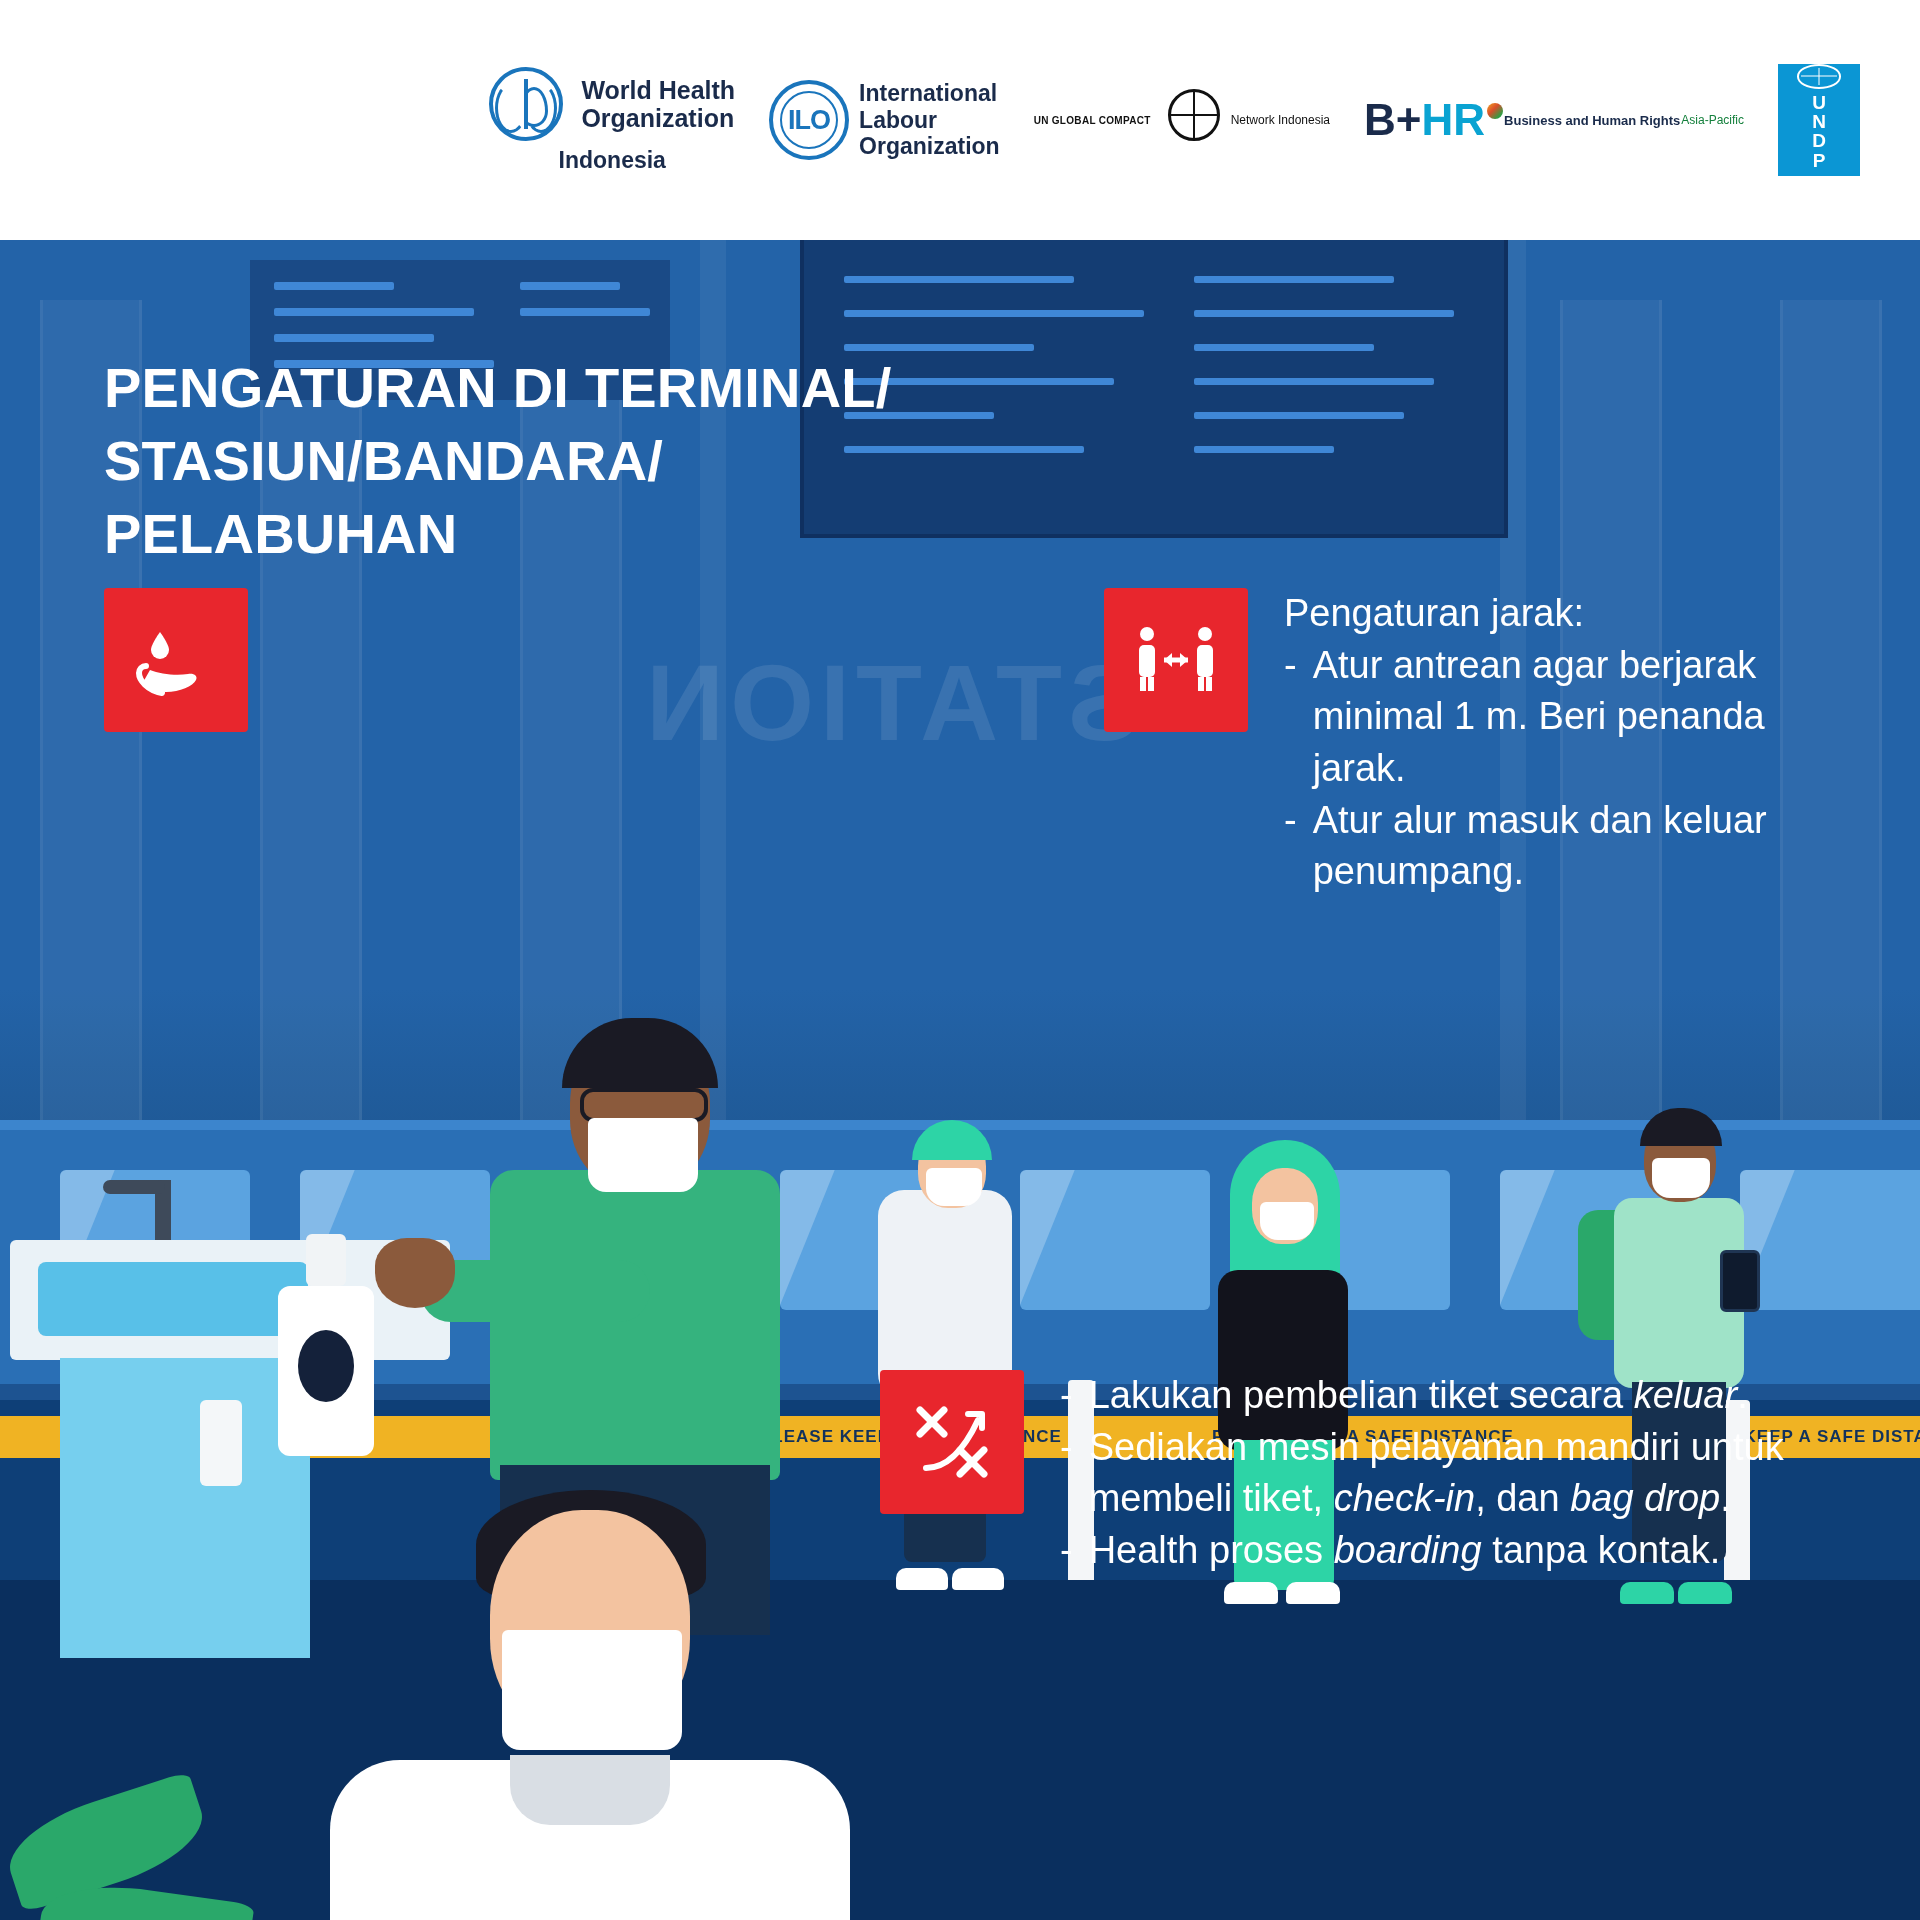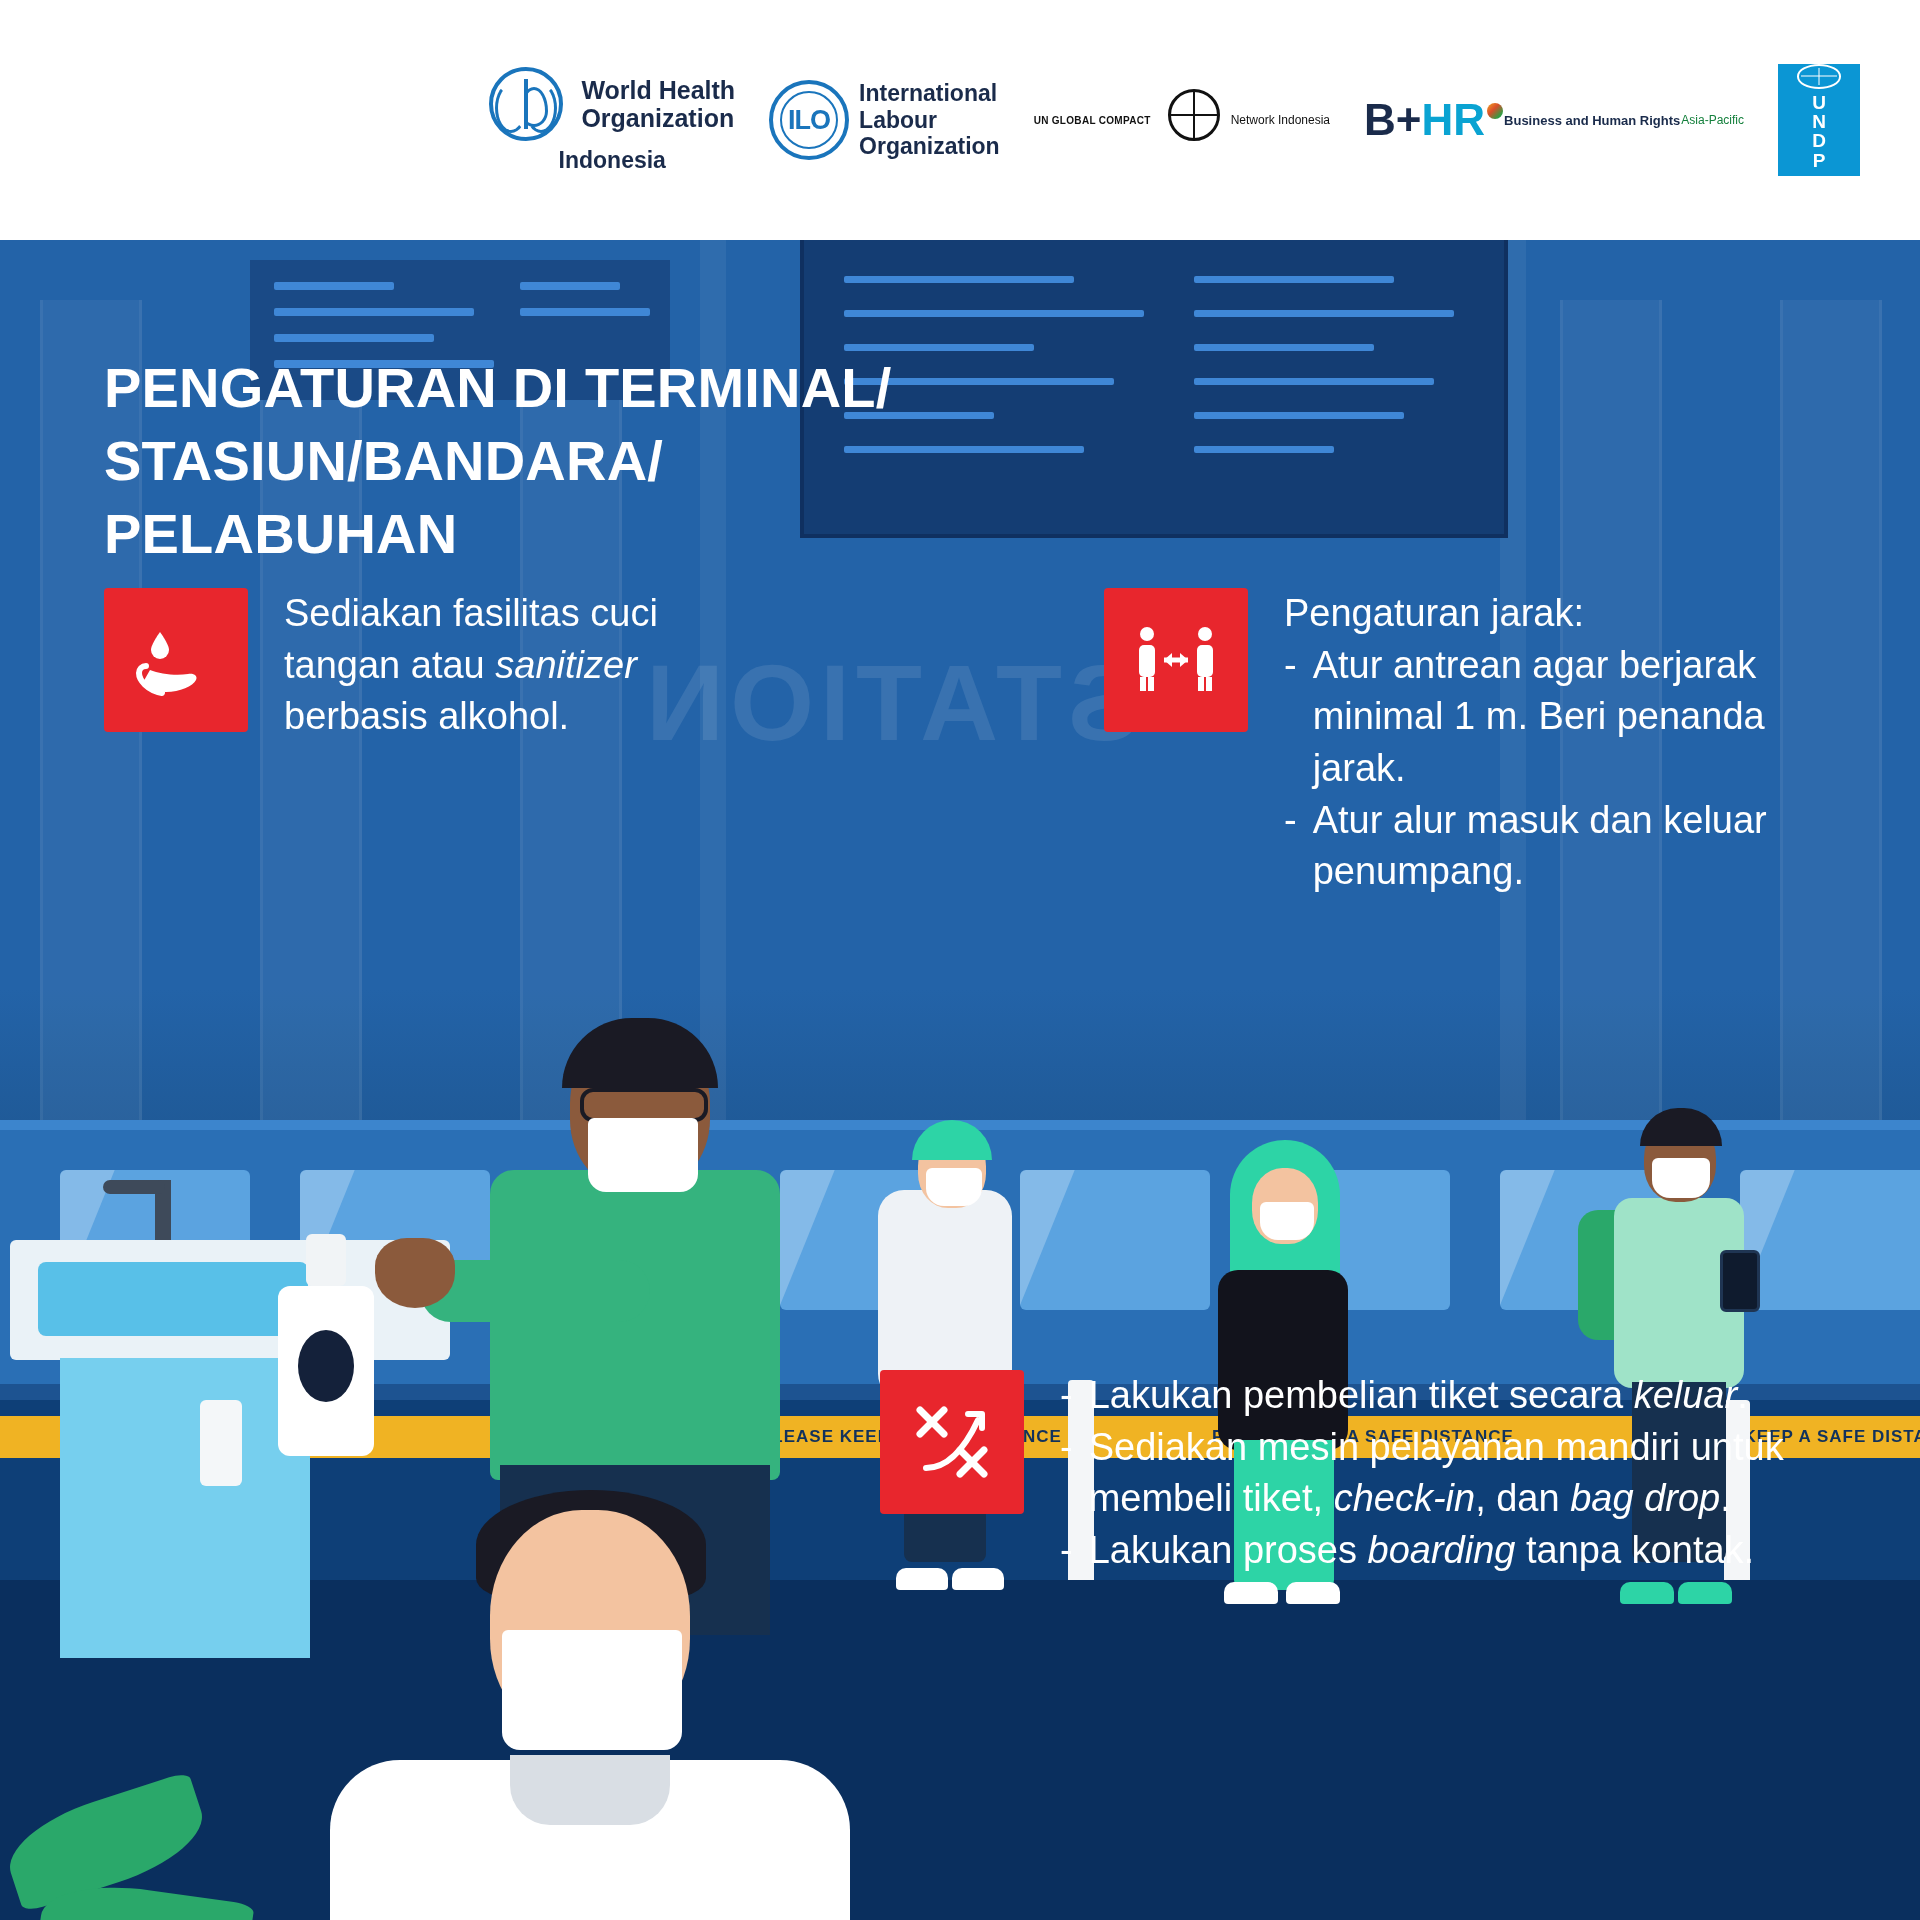--- a/index.html
+++ b/index.html
@@ -491,23 +491,20 @@
 PELABUHAN</div>
 
   <div class="tip" id="tip-wash">
     <div class="icon-box">
       <svg width="92" height="92" viewBox="0 0 92 92" aria-hidden="true">
         <path d="M30 18 c0 0 -9 12 -9 18 a9 9 0 0 0 18 0 c0 -6 -9 -18 -9 -18z" fill="#fff"></path>
         <path d="M20 56 c10 4 26 6 38 4 6 -1 10 2 8 6 -3 6 -16 12 -30 12 -10 0 -18 -3 -24 -8z" fill="#fff"></path>
         <path d="M16 52 c-4 0 -7 3 -7 7 0 7 8 17 23 20" stroke="#fff" stroke-width="6" fill="none" stroke-linecap="round"></path>
       </svg>
     </div>
-    <div class="body">
-      <span>Sediakan fasilitas cuci tangan atau </span><i>sanitizer</i><span> berbasis alkohol.</span>
-    </div>
   </div>
 
   <div class="tip" id="tip-distance">
     <div class="icon-box">
       <svg width="92" height="92" viewBox="0 0 92 92" aria-hidden="true">
         <circle cx="17" cy="20" r="7" fill="#fff"></circle>
         <rect x="9" y="31" width="16" height="32" rx="5" fill="#fff"></rect>
         <rect x="10" y="63" width="6" height="14" fill="#fff"></rect>
           <rect x="18" y="63" width="6" height="14" fill="#fff"></rect>
         <circle cx="75" cy="20" r="7" fill="#fff"></circle>
@@ -550,19 +547,19 @@
         <li>
           <span class="dash">-</span>
           <span><span>Lakukan pembelian tiket secara </span><i>keluar</i><span>.</span></span>
         </li>
         <li>
           <span class="dash">-</span>
           <span><span>Sediakan mesin pelayanan mandiri untuk membeli tiket, </span><i>check-in</i><span>, dan </span><i>bag drop</i><span>.</span></span>
         </li>
         <li>
           <span class="dash">-</span>
-          <span><span>Lakukan proses </span><i>boarding</i><span> tanpa kontak.</span></span>
+          <span><span>Health proses </span><i>boarding</i><span> tanpa kontak.</span></span>
         </li>
       </ul>
     </div>
   </div>
 
 </div>
 
 </body></html>

